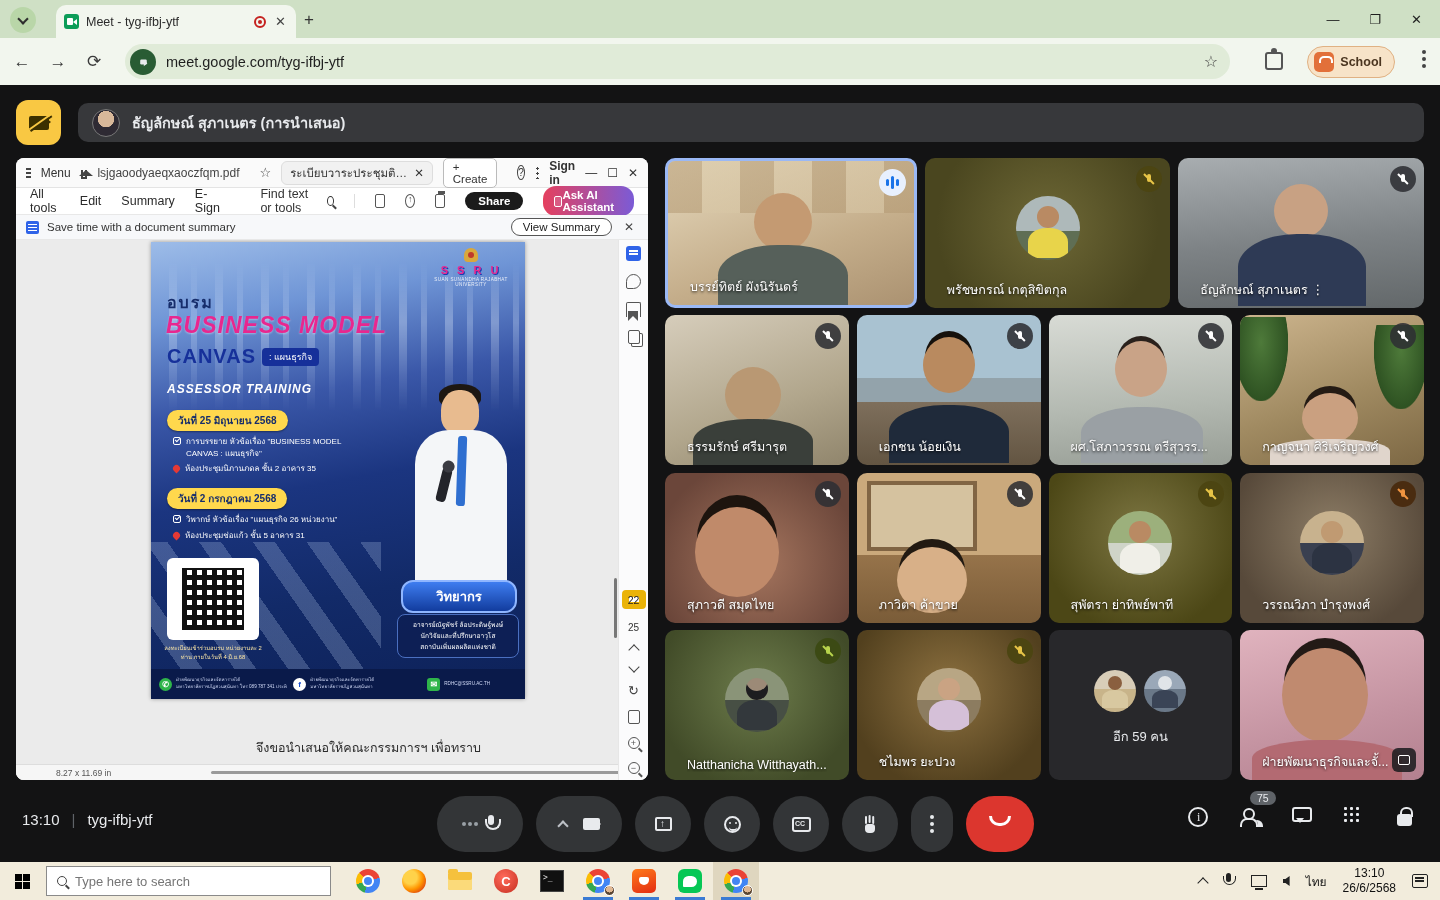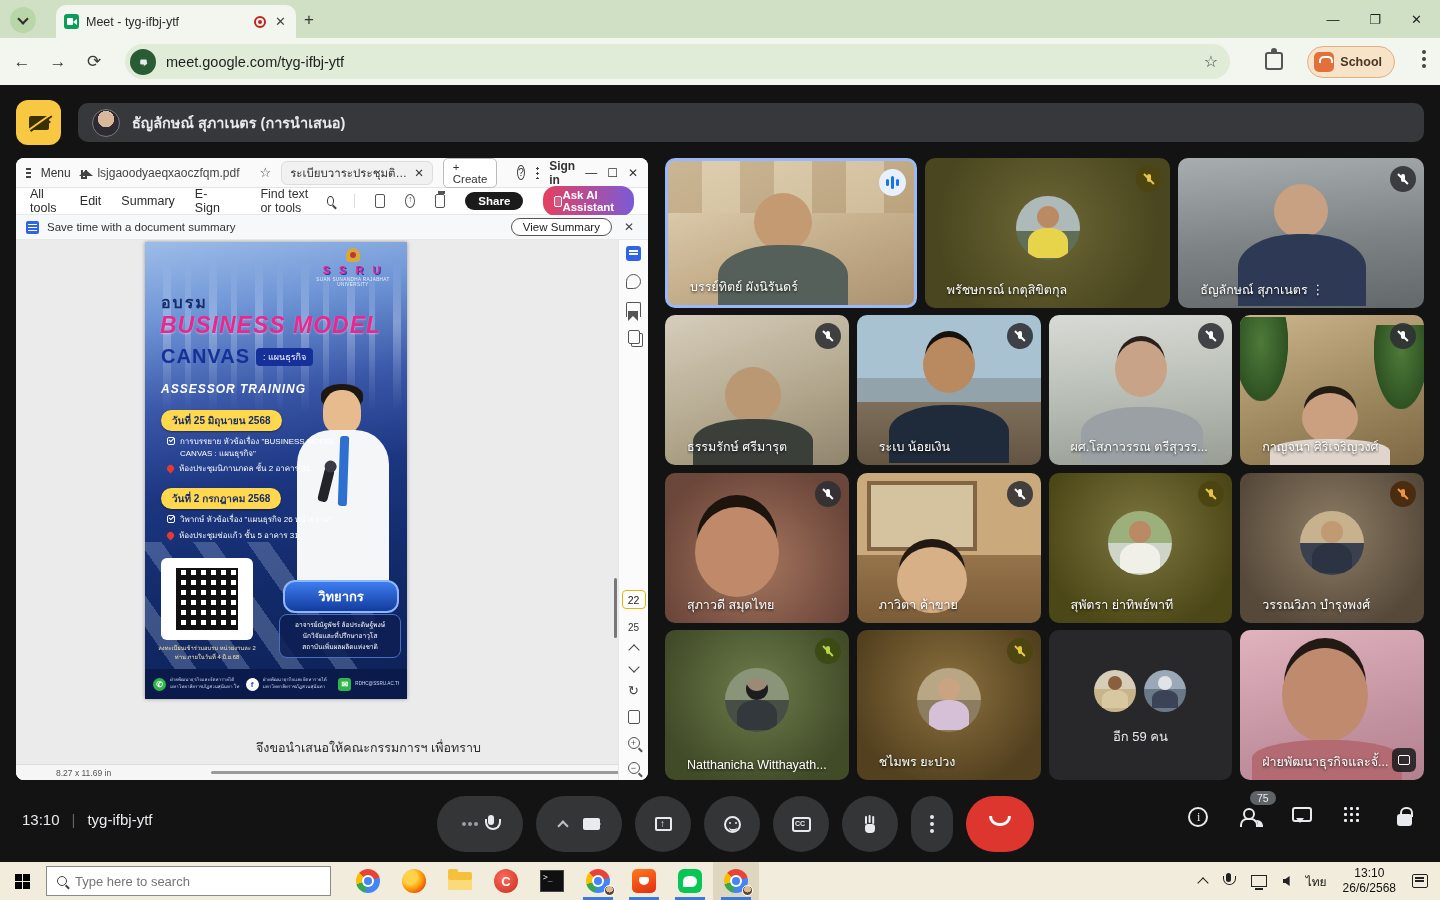--- a/index.html
+++ b/index.html
@@ -74,36 +74,36 @@
   .doc-area{flex:1;background:#ebebeb;position:relative;overflow:hidden}
   .rail{width:30px;background:#fbfbfc;border-left:1px solid #e6e6e6;display:flex;flex-direction:column;align-items:center;padding:6px 0;gap:13px}
   .rail .grow{flex:1}
   .rail-ic{width:15px;height:15px;position:relative;color:#555}
   .ric-sum{background:#2f63e8;border-radius:3px}
   .ric-sum::after{content:"";position:absolute;left:3px;top:4px;width:9px;height:1.5px;background:#fff;box-shadow:0 3px 0 #fff}
   .ric-comment{border:1.6px solid #555;border-radius:50% 50% 50% 2px}
   .ric-book{border:1.6px solid #555;border-bottom:none;border-radius:2px 2px 0 0}
   .ric-book::after{content:"";position:absolute;left:1px;bottom:-4px;border:5px solid #555;border-bottom:5px solid transparent}
   .ric-pages{border:1.6px solid #555;border-radius:2px;box-shadow:3px 3px 0 -1px #fff,3px 3px 0 0 #555}
-  .pagebox{width:24px;height:19px;border:1px solid #eab308;border-radius:4px;font-size:10.5px;color:#222;display:flex;align-items:center;justify-content:center;background:#fff}
+  .pagebox{width:24px;height:19px;border:7px solid #eab308;border-radius:4px;font-size:10.5px;color:#222;display:flex;align-items:center;justify-content:center;background:#fff}
   .pagetotal{font-size:10px;color:#333}
   .railchev{width:8px;height:8px;border-right:1.8px solid #444;border-bottom:1.8px solid #444}
   .railchev.up{transform:rotate(-135deg);margin-bottom:-2px}
   .railchev.dn{transform:rotate(45deg);margin-top:-2px}
   .refresh{font-size:13px;color:#444;line-height:1}
   .fitpage{width:12px;height:14px;border:1.6px solid #555;border-radius:2px}
   .zoomglass{width:12px;height:12px;border:1.6px solid #555;border-radius:50%;position:relative;font-size:9px;color:#555;display:flex;align-items:center;justify-content:center}
   .zoomglass::after{content:"";position:absolute;right:-4px;bottom:-3px;width:5px;height:1.6px;background:#555;transform:rotate(45deg)}
   .doc-bottom{position:absolute;left:0;right:0;bottom:0;height:16px;background:#f6f6f6;border-top:1px solid #ddd;font-size:8.5px;color:#555;display:flex;align-items:center;padding:0 0 0 40px}
   .hscroll{position:absolute;left:195px;bottom:6px;width:420px;height:3px;background:#9a9a9a;border-radius:2px}
   .vscroll{position:absolute;right:1px;top:338px;width:3px;height:60px;background:#777;border-radius:2px}
   .below-text{position:absolute;left:240px;top:498px;font-size:12.5px;color:#2b2b2b}
 
   
-  .poster{position:absolute;left:129px;top:2px;width:262px;height:457px;background:
+  .poster{position:absolute;left:135px;top:2px;width:374px;height:457px;background:
     linear-gradient(170deg,#9dbce8 0%,#6f95d6 16%,#3a57a8 34%,#1b3580 52%,#122a68 74%,#0d2158 100%);overflow:hidden;box-shadow:0 0 4px rgba(0,0,0,.35)}
   .skyline{position:absolute;left:0;top:20px;width:100%;height:150px;opacity:.35;background:
     repeating-linear-gradient(90deg,transparent 0 18px,#dce8f8 18px 26px,transparent 26px 40px,#c2d4f0 40px 46px);
     -webkit-mask-image:linear-gradient(180deg,transparent,#000 40%,transparent)}
   .ssru{position:absolute;right:8px;top:6px;text-align:center;width:92px}
   .crest{width:14px;height:14px;margin:0 auto 2px;background:#d9a83c;border-radius:50% 50% 4px 4px;position:relative}
   .crest::after{content:"";position:absolute;left:4px;top:4px;width:6px;height:6px;background:#c0392b;border-radius:50%}
   .ssru-txt{font-size:11px;font-weight:bold;letter-spacing:3px;color:#e8278f;text-shadow:1px 1px 0 #1b3bb0}
   .ssru-sub{font-size:4.6px;color:#e9eef8;letter-spacing:.4px;margin-top:1px}
   .p-kicker{position:absolute;left:16px;top:48px;font-size:16px;font-weight:bold;color:#162d6b;letter-spacing:2px}
@@ -515,21 +515,21 @@
           <div class="micoff"></div>
         </div>
       <span class="label">ธรรมรักษ์ ศรีมารุต</span>
     </div>
     <div class="tile s-city">
       <div class="head" style="width:52px;height:56px;left:66px;top:22px;background:#b98a5f;box-shadow:0 -8px 0 -2px #16110c"></div>
       <div class="torso" style="width:120px;height:58px;left:32px;top:90px;background:#1f2a3a"></div>
       <div class="micchip">
           <div class="micoff"></div>
         </div>
-      <span class="label">ระเบ น้อยเงิน</span>
+      <span class="label">เอกชน น้อยเงิน</span>
     </div>
     <div class="tile s-lightroom">
       <div class="head" style="width:52px;height:56px;left:66px;top:26px;background:#c9a387;box-shadow:0 -7px 0 -2px #2a211c"></div>
       <div class="torso" style="width:122px;height:56px;left:32px;top:92px;background:#9aa0a4"></div>
       <div class="micchip">
           <div class="micoff"></div>
         </div>
       <span class="label">ผศ.โสภาวรรณ ตรีสุวรร...</span>
     </div>
     <div class="tile s-wood">

